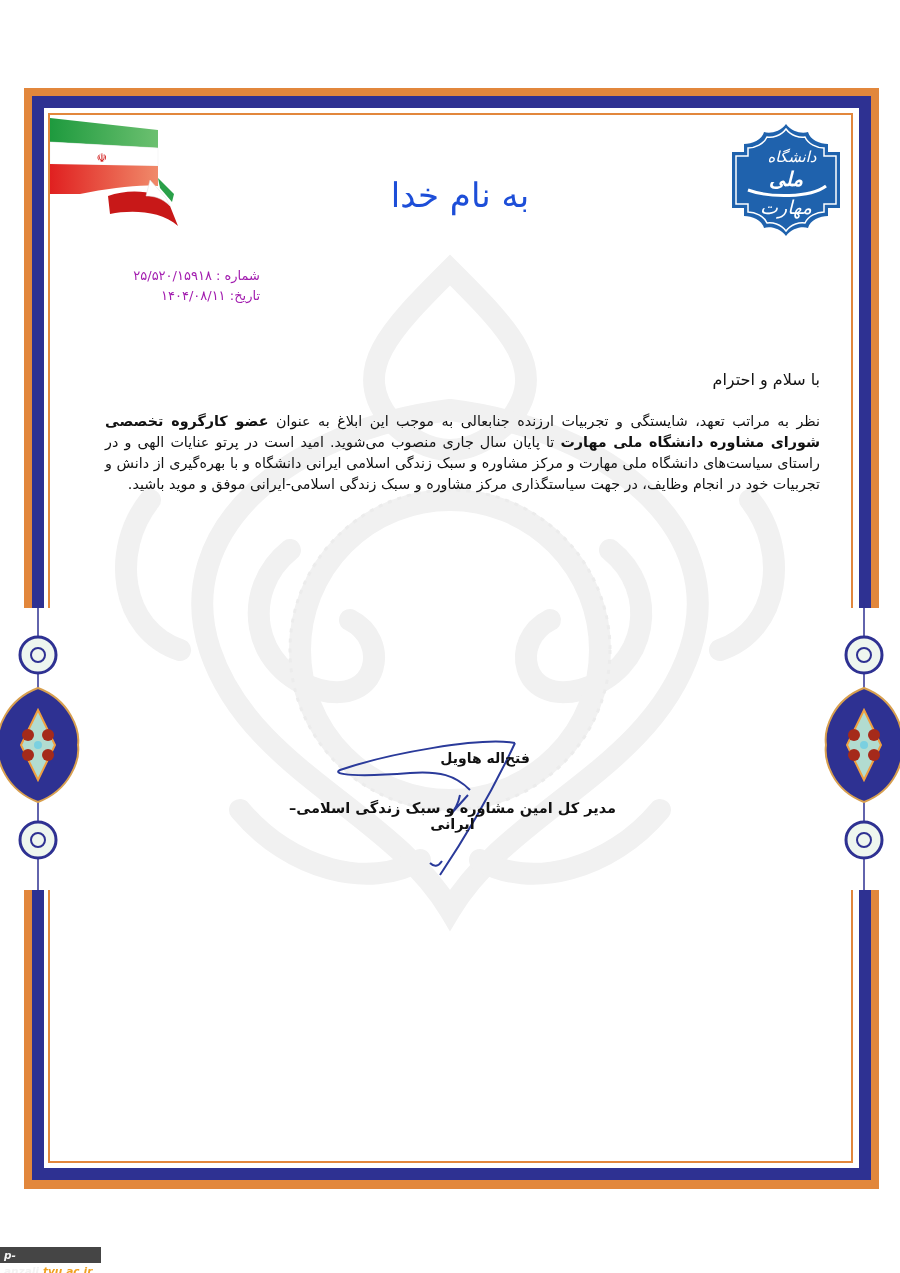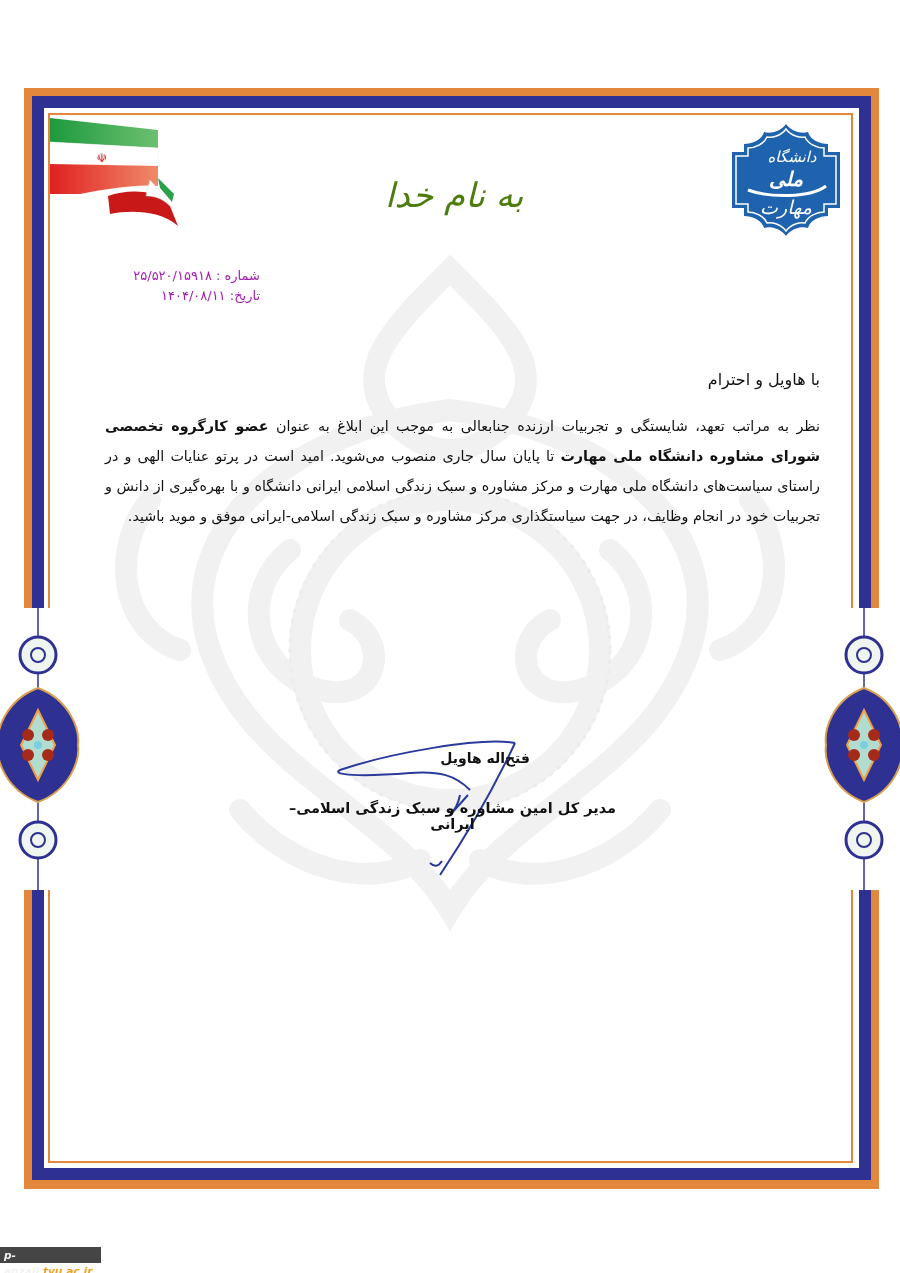--- a/index.html
+++ b/index.html
@@ -5,28 +5,28 @@
   html, body { margin:0; padding:0; }
   body { width:900px; height:1273px; background:#ffffff; position:relative; overflow:hidden;
          font-family:"DejaVu Sans", sans-serif; color:#111; }
   .frame-orange-outer { position:absolute; left:24px; top:88px; width:855px; height:1101px; background:#e2873c; }
   .frame-blue { position:absolute; left:32px; top:96px; width:839px; height:1084px; background:#2e3192; }
   .frame-white { position:absolute; left:44px; top:108px; width:815px; height:1060px; background:#ffffff; }
   .frame-inner-line { position:absolute; left:48px; top:113px; width:805px; height:1050px;
          border:2px solid #e2873c; box-sizing:border-box; background:#ffffff; }
   .ornament-gap { position:absolute; background:#ffffff; }
   .watermark { position:absolute; left:90px; top:250px; width:720px; height:700px; }
-  .header-title { position:absolute; left:385px; top:175px; width:150px; text-align:left;
-         font-family:"DejaVu Serif", serif; font-size:34px; font-style:italic; direction:rtl; color:#4d7c0f; }
+  .header-title { position:absolute; left:385px; top:175px; width:150px; text-align:center;
+         font-family:"DejaVu Serif", serif; font-size:34px; direction:rtl; color:#1d4ed8; }
   .meta { position:absolute; left:110px; width:150px; direction:rtl; text-align:right; font-size:13px; color:#a21caf;
          font-family:"DejaVu Sans", sans-serif; }
   .content { position:absolute; left:105px; top:340px; width:715px; direction:rtl; text-align:right; }
   .line-bold { font-weight:bold; font-size:16px; margin:0; }
   .salutation { font-size:16px; margin:0; }
-  .body-text { font-size:14.3px; line-height:30px; text-align:justify; text-align-last:right; margin:0; }
+  .body-text { font-size:14.3px; line-height:21px; text-align:justify; text-align-last:right; margin:0; }
   .body-text b { font-weight:bold; }
   .sig-name { position:absolute; left:380px; top:750px; width:150px; text-align:right; direction:rtl; font-weight:bold; font-size:14px; }
   .sig-title { position:absolute; left:280px; top:800px; width:345px; text-align:center; direction:rtl; font-weight:bold; font-size:14.5px; }
   .signature { position:absolute; left:330px; top:735px; width:200px; height:145px; }
   .footer-badge { position:absolute; left:0; top:1247px; width:101px; height:16px; background:#454545;
          font-family:"DejaVu Sans", sans-serif; font-size:10.5px; font-weight:bold; font-style:italic; line-height:16px; padding-left:4px; box-sizing:border-box; }
   .footer-badge .p1 { color:#f2f2f2; }
   .footer-badge .p2 { color:#f0a020; }
   .logo { position:absolute; left:730px; top:122px; width:112px; height:116px; }
   .flag { position:absolute; left:50px; top:118px; width:130px; height:118px; }
@@ -121,21 +121,21 @@
 <div class="meta" style="top:268px;">
   <span>شماره :</span>
   <span>۲۵/۵۲۰/۱۵۹۱۸</span>
 </div>
 <div class="meta" style="top:288px;">
   <span>تاریخ:</span>
   <span>۱۴۰۴/۰۸/۱۱</span>
 </div>
 
 <div class="content">
-  <p class="salutation" style="margin-top:30px;">با هاویل و احترام</p>
+  <p class="salutation" style="margin-top:30px;">با سلام و احترام</p>
   <p class="body-text" style="margin-top:22px;"><span>نظر به مراتب تعهد، شایستگی و تجربیات ارزنده جنابعالی به موجب این ابلاغ به عنوان </span><b>عضو کارگروه تخصصی شورای مشاوره دانشگاه ملی مهارت</b><span> تا پایان سال جاری منصوب می‌شوید. امید است در پرتو عنایات الهی و در راستای سیاست‌های دانشگاه ملی مهارت و مرکز مشاوره و سبک زندگی اسلامی ایرانی دانشگاه و با بهره‌گیری از دانش و تجربیات خود در انجام وظایف، در جهت سیاستگذاری مرکز مشاوره و سبک زندگی اسلامی-ایرانی موفق و موید باشید.</span></p>
 </div>
 
 <svg class="signature" viewBox="0 0 200 145">
   <path d="M185 8 C 150 2, 60 18, 10 35 C 0 40, 30 42, 80 38 C 110 36, 125 40, 140 55" fill="none" stroke="#2a3a9a" stroke-width="2"></path>
   <path d="M185 8 C 170 40, 150 80, 110 140" fill="none" stroke="#2a3a9a" stroke-width="2"></path>
   <path d="M130 60 C 128 70, 124 76, 120 80 L 138 60" fill="none" stroke="#2a3a9a" stroke-width="2"></path>
   <path d="M100 128 C 104 132, 108 132, 112 126" fill="none" stroke="#2a3a9a" stroke-width="2"></path>
 </svg>
 

